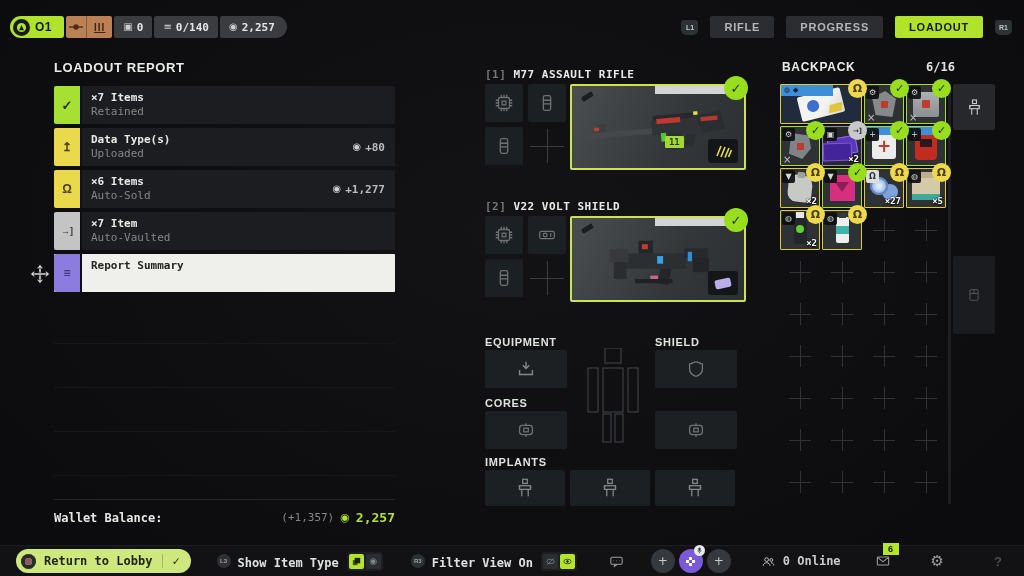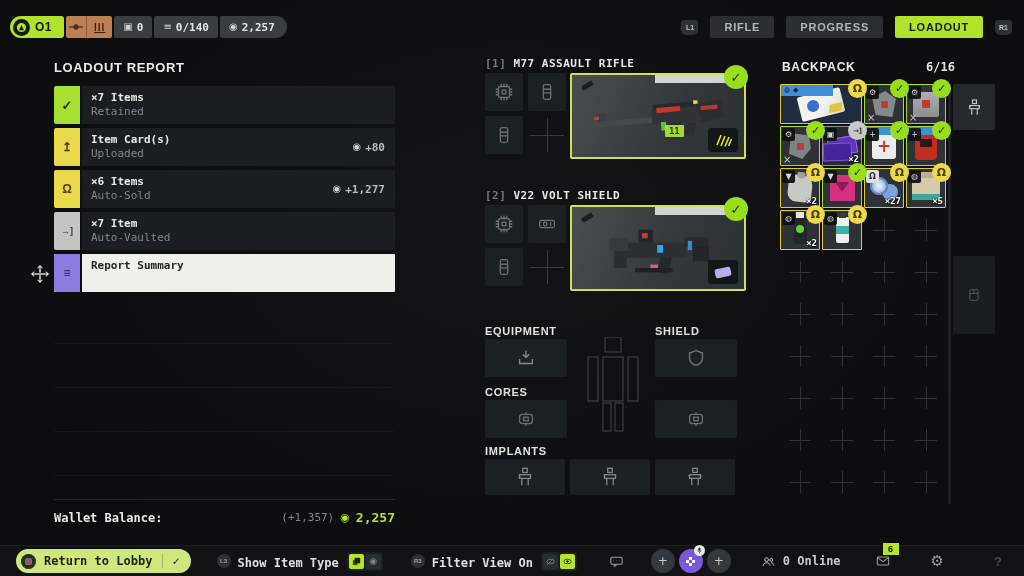--- a/index.html
+++ b/index.html
@@ -56,21 +56,21 @@
   .wallet{position:absolute;left:14px;right:0;bottom:0;display:flex;align-items:center;
     border-top:1px solid #232528;padding-top:10px;font-family:"DejaVu Sans Mono",monospace;}
   .w-label{font-weight:bold;font-size:12px;color:#e6e8e6;}
   .w-right{margin-left:auto;display:flex;align-items:center;gap:6px;}
   .w-delta{font-size:11px;color:#84878a;}
   .w-coin{font-size:11px;color:#b5e42c;}
   .w-value{font-weight:bold;font-size:13px;color:#b5e42c;}
   .cursor{position:absolute;left:30px;top:264px;z-index:30;}
 
   
-  .mid{position:absolute;left:480px;top:49px;width:275px;height:480px;}
+  .mid{position:absolute;left:480px;top:60px;width:275px;height:480px;}
   .wh{position:absolute;font-family:"DejaVu Sans Mono",monospace;font-weight:bold;font-size:11px;
     letter-spacing:.5px;color:#e9eae8;}
   .wh .idx{color:#73767a;margin-right:7px;}
   .mods{position:absolute;left:5px;display:grid;grid-template-columns:38px 38px;grid-auto-rows:38px;gap:5px;}
   .mslot{background:#1d2023;border-radius:2px;display:flex;align-items:center;justify-content:center;color:#6e7275;}
   .mslot svg{width:22px;height:22px;}
   .mslot.empty{background:
     linear-gradient(#3a3c3f,#3a3c3f) center/1px 34px no-repeat,
     linear-gradient(#3a3c3f,#3a3c3f) center/34px 1px no-repeat;}
   .wcard{position:absolute;left:90px;width:172px;height:82px;border:2px solid #cde24e;border-radius:2px;
@@ -318,21 +318,21 @@
         <div class="r-row ac-green">
           <div class="r-tab">✓</div>
   <div class="r-body">
     <div class="r-title">×7 Items</div>
     <div class="r-sub">Retained</div>
   </div>
         </div>
         <div class="r-row ac-yellow">
           <div class="r-tab">↥</div>
   <div class="r-body">
-    <div class="r-title">Item Card(s)</div>
+    <div class="r-title">Data Type(s)</div>
     <div class="r-sub">Uploaded</div>
   </div>
           <div class="r-val">
     <span class="ic">◉</span>
             <span>+80</span>
           </div>
         </div>
         <div class="r-row ac-yellow">
           <div class="r-tab">Ω</div>
   <div class="r-body">

